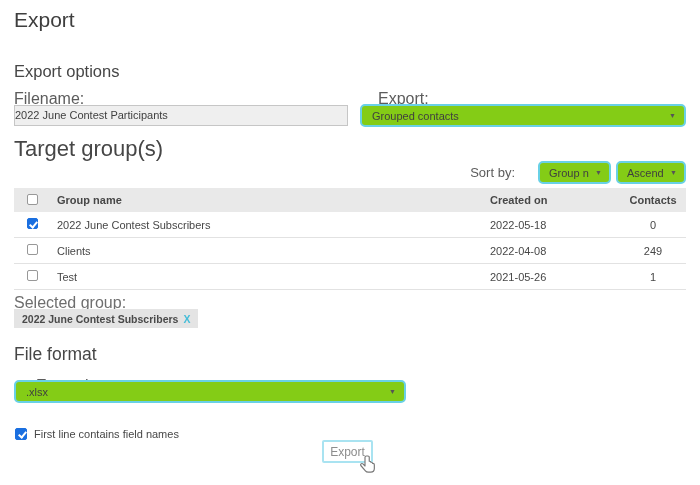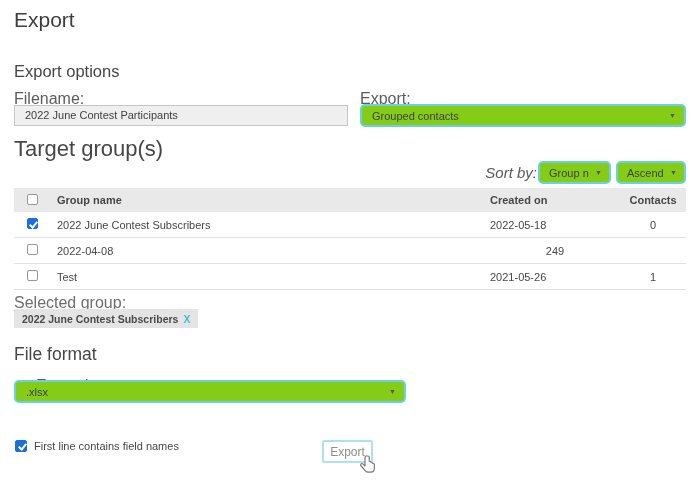--- a/index.html
+++ b/index.html
@@ -8,34 +8,34 @@
   .page { position:relative; width:700px; height:485px; background:#fff; overflow:hidden; }
 
   .h1 { position:absolute; left:14px; top:8px; font-size:21px; font-weight:400; color:#3e3e3e; }
   .h2 { position:absolute; left:14px; font-size:16.5px; font-weight:400; color:#464646; }
 
   .lbl { position:absolute; font-size:16px; color:#5c5c5c; }
 
   .text-input {
     position:absolute; left:14px; top:105px; width:334px; height:21px;
     background:#efefef; border:1px solid #c6c6c6;
-    font-size:11px; color:#3f3f3f; line-height:19px; padding-left:10px;
+    font-size:11px; color:#3f3f3f; line-height:19px; 
   }
 
   .select {
     position:absolute; height:23px; background:#84cc16;
     border:2px solid #69d1e6; border-radius:5px;
     font-size:11px; color:#3f3f3f; display:flex; align-items:center;
     padding:0 8px 0 10px; cursor:pointer;
   }
   .select .val { flex:1; white-space:nowrap; overflow:hidden; }
   .caret { font-size:7px; color:#555; margin-left:6px; flex:0 0 auto; }
 
   .sort-row { position:absolute; top:161px; right:14px; height:23px; display:flex; align-items:center; }
-  .sort-row .lbl-inline { font-size:15px; color:#5c5c5c; margin-right:1px;font-style:italic; }
+  .sort-row .lbl-inline { font-size:13px; color:#5c5c5c; margin-right:23px; }
   .sort-row .select { position:static; }
   .sort-row .sel-field { width:73px; margin-right:5px; }
   .sort-row .sel-dir { width:70px; }
   .sort-row .select { justify-content:space-between; padding:0 7px 0 9px; }
 
   .table { position:absolute; left:14px; top:188px; width:672px; font-size:11px; }
   .t-row { display:grid; grid-template-columns:43px 433px 130px 66px; align-items:center; }
   .t-head { background:#e9e9e9; height:24px; font-weight:700; color:#474747; }
   .t-body-row { height:26px; border-bottom:1px solid #e2e2e2; color:#474747; }
   .cell-check { padding-left:13px; }
@@ -48,21 +48,21 @@
     border:solid #fff; border-width:0 2px 2px 0; transform:rotate(40deg);
   }
 
   .tag {
     position:absolute; left:14px; top:309px; height:19px; background:#e4e4e4;
     display:inline-flex; align-items:center; padding:0 8px;
     font-size:10.5px; font-weight:700; color:#4a4a4a;
   }
   .tag .x { color:#45bdd8; margin-left:5px; cursor:pointer; }
 
-  .check-row { position:absolute; left:15px; top:440px; display:flex; align-items:center; }
+  .check-row { position:absolute; left:15px; top:428px; display:flex; align-items:center; }
   .check-row .cb { width:12px; height:12px; }
   .check-row .cb.checked::after { left:3.5px; top:1px; }
   .check-row span.cb-label { font-size:11px; color:#474747; margin-left:7px; }
 
   .export-btn {
     position:absolute; left:322px; top:440px; width:51px; height:23px;
     background:#fff; border:2px solid #a9e3f1; border-radius:2px;
     font-family:inherit; font-size:12px; color:#8d8d8d; cursor:pointer;
     display:flex; align-items:center; justify-content:center;
   }
@@ -73,21 +73,21 @@
 
 <div class="page">
 
   <div class="h1">Export</div>
 
   <div class="h2" style="top:62px;">Export options</div>
 
   <div class="lbl" style="left:14px; top:90px;">Filename:</div>
   <div class="text-input">2022 June Contest Participants</div>
 
-  <div class="lbl" style="left:360px; top:90px;">Export:</div>
+  <div class="lbl" style="left:378px; top:90px;">Export:</div>
   <div class="select" style="left:360px; top:104px; width:326px;">
     <span class="val">Grouped contacts</span>
     <span class="caret">▼</span>
   </div>
 
   <div class="h2" style="top:136px; font-size:22px;">Target group(s)</div>
 
   <div class="sort-row">
     <span class="lbl-inline">Sort by:</span>
     <div class="select sel-field">
@@ -110,20 +110,21 @@
 
     <div class="t-row t-body-row">
       <div class="cell-check"><span class="cb checked"></span></div>
       <div>2022 June Contest Subscribers</div>
       <div>2022-05-18</div>
       <div class="cell-contacts">0</div>
     </div>
 
     <div class="t-row t-body-row">
       <div class="cell-check"><span class="cb"></span></div>
+      <div>Clients</div>
       <div>2022-04-08</div>
       <div class="cell-contacts">249</div>
     </div>
 
     <div class="t-row t-body-row">
       <div class="cell-check"><span class="cb"></span></div>
       <div>Test</div>
       <div>2021-05-26</div>
       <div class="cell-contacts">1</div>
     </div>

